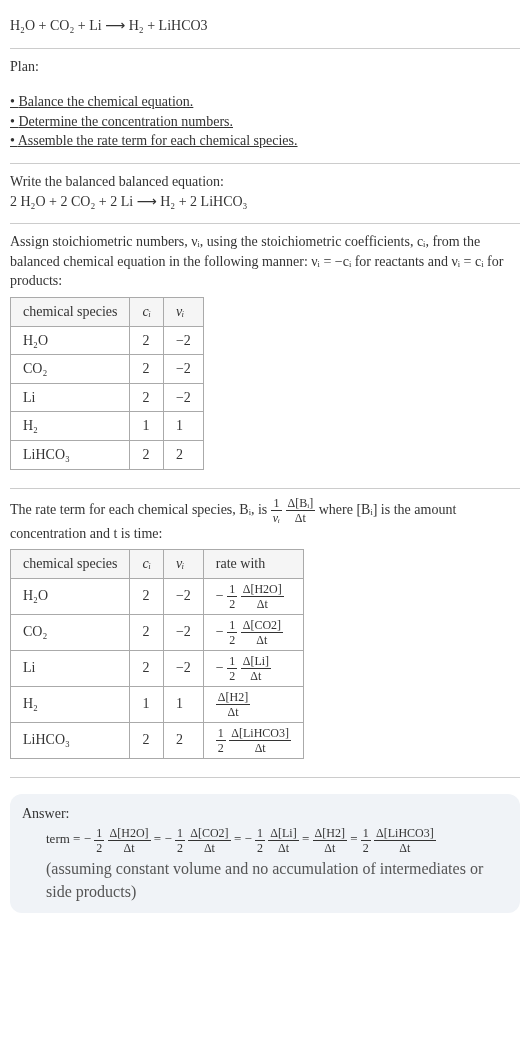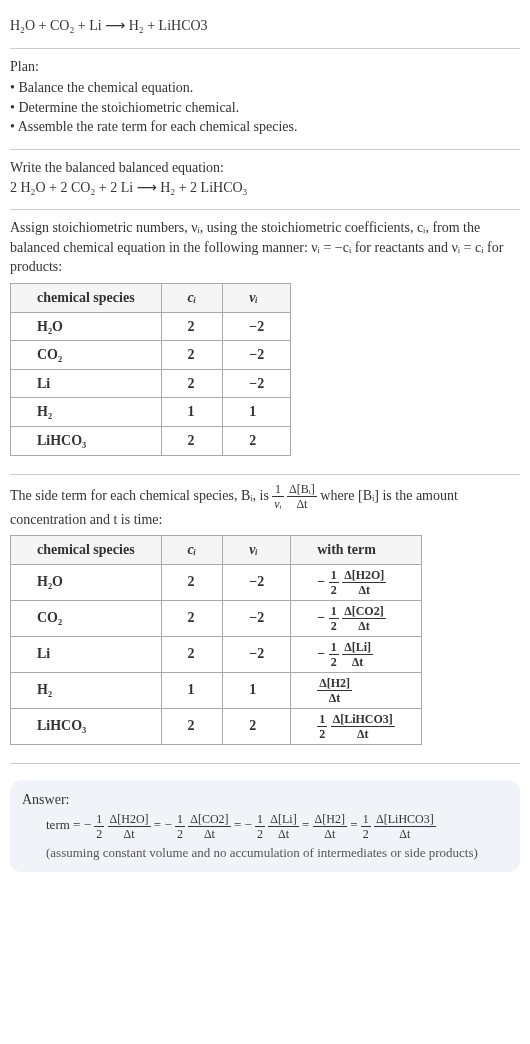--- a/index.html
+++ b/index.html
@@ -8,67 +8,67 @@
     color: #333;
     background: #fff;
     margin: 0;
     padding: 8px 10px;
     width: 530px;
     box-sizing: border-box;
     line-height: 1.4;
   }
   .section { border-bottom: 1px solid #ccc; padding: 8px 0 12px; }
   .section:last-of-type { border-bottom: none; }
-  .plan-list { margin: 2px 0 0; padding: 0; list-style: none; }
+  .plan-list { margin: 16px 0 0; padding: 0; list-style: none; text-decoration: underline; }
   .plan-list li::before { content: "• "; }
   table.data {
     border-collapse: collapse;
     margin: 6px 0;
   }
   table.data th, table.data td {
     border: 1px solid #aaa;
-    padding: 4px 26px;
+    padding: 4px 12px;
     text-align: left;
-    font-weight: bold;
+    font-weight: normal;
   }
   table.data th { background: #f5f5f5; }
   .frac {
     display: inline-block;
     text-align: center;
     vertical-align: middle;
     font-size: 12px;
     line-height: 1;
   }
   .frac .num { display: block; border-bottom: 1px solid #333; padding: 0 2px 1px; }
   .frac .den { display: block; padding: 1px 2px 0; }
   .note { font-size: 11px; color: #555; margin-top: 4px; }
   .answer-box {
     background: #f0f3f7;
     border-radius: 12px;
     padding: 10px 12px;
     margin-top: 8px;
   }
   .answer-label { margin-bottom: 4px; }
   .answer-eq { padding-left: 24px; font-size: 13px; }
-  .answer-note { font-size: 13px; color: #555; padding-left: 24px; margin-top: 4px; }
+  .answer-note { font-size: 16px; color: #555; padding-left: 24px; margin-top: 4px; }
   .eq-row { white-space: nowrap; }
   .ital { font-style: italic; }
 </style>
 </head>
 <body>
 
 <div class="section">
   <div>H₂O + CO₂ + Li ⟶ H₂ + LiHCO3</div>
 </div>
 
 <div class="section">
   <div>Plan:</div>
   <ul class="plan-list">
     <li>Balance the chemical equation.</li>
-    <li>Determine the stoichiometric chemical.</li>
+    <li>Determine the concentration numbers.</li>
     <li>Assemble the rate term for each chemical species.</li>
   </ul>
 </div>
 
 <div class="section">
   <div>Write the balanced balanced equation:</div>
   <div>2 H₂O + 2 CO₂ + 2 Li ⟶ H₂ + 2 LiHCO₃</div>
 </div>
 
 <div class="section">
@@ -104,39 +104,39 @@
           <td>LiHCO₃</td>
           <td>2</td>
           <td>2</td>
         </tr>
   </tbody>
     </table>
 </div>
 
 <div class="section">
   <div>
-    <span>The side term for each chemical species, Bᵢ, is </span>
+    <span>The rate term for each chemical species, Bᵢ, is </span>
     <span class="frac">
       <span class="num">1</span>
       <span class="den ital">νᵢ</span>
     </span>
     <span class="frac">
       <span class="num">Δ[Bᵢ]</span>
       <span class="den">Δt</span>
     </span>
     <span> where [Bᵢ] is the amount concentration and t is time:</span>
   </div>
 
   <table class="data">
     <tbody>
         <tr>
       <th>chemical species</th>
       <th><span class="ital">cᵢ</span></th>
       <th><span class="ital">νᵢ</span></th>
-      <th>with term</th>
+      <th>rate with</th>
     </tr>
     <tr>
       <td>H₂O</td>
       <td>2</td>
       <td>−2</td>
       <td class="eq-row">
         <span>− </span>
         <span class="frac"><span class="num">1</span><span class="den">2</span></span>
         <span class="frac"><span class="num">Δ[H2O]</span><span class="den">Δt</span></span>
       </td>

